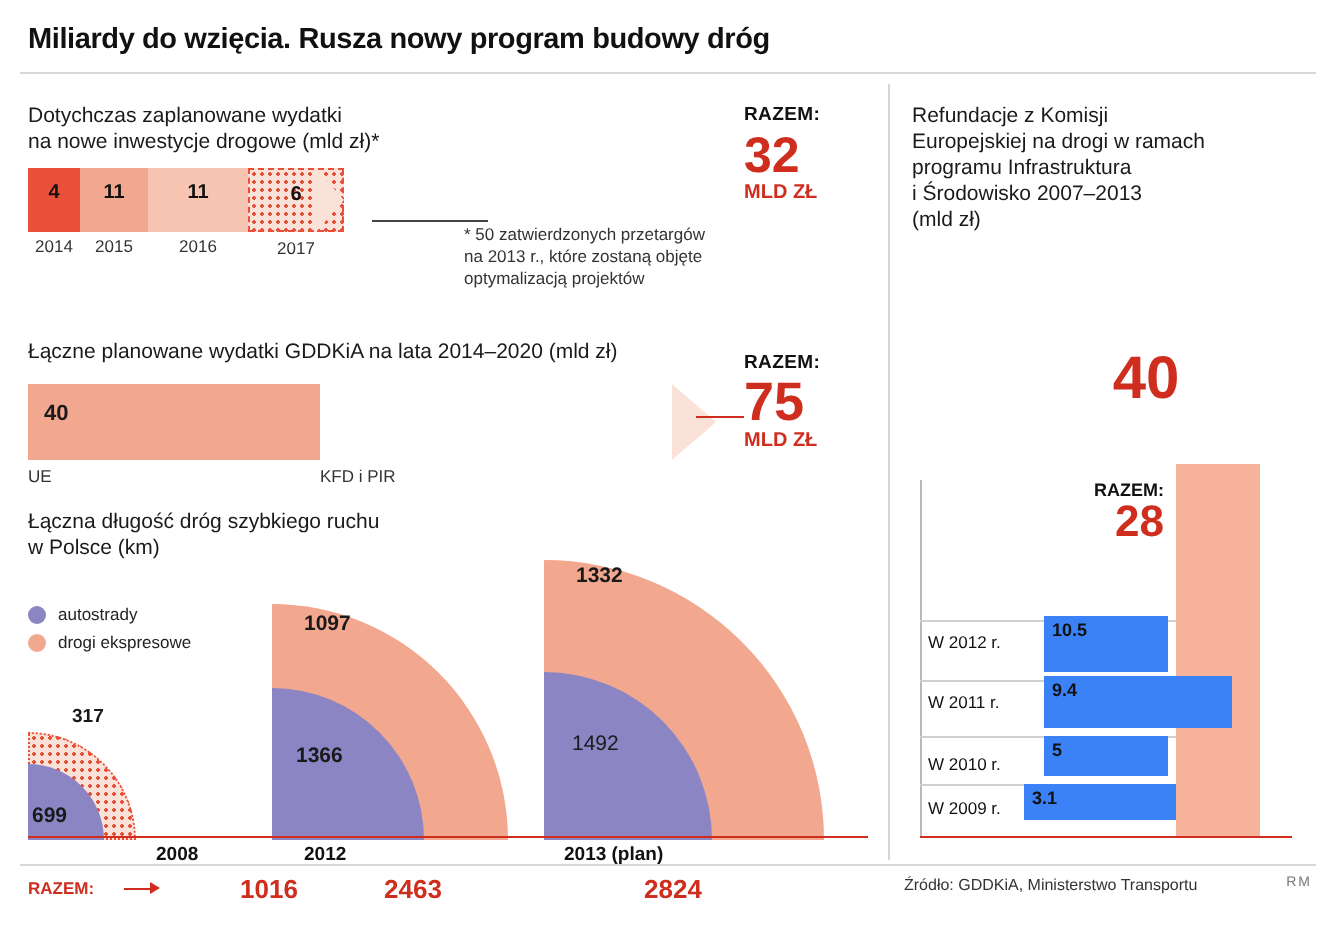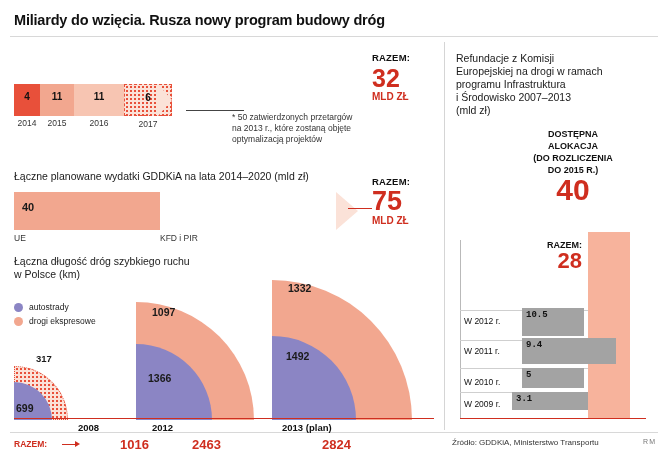--- a/index.html
+++ b/index.html
@@ -99,36 +99,38 @@
   .s4-sub{position:absolute;left:498px;top:128px;width:150px;text-align:center;font-size:9px;font-weight:bold;line-height:12px;color:#111;}
   .s4-num{position:absolute;left:498px;top:174px;width:150px;text-align:center;font-size:30px;font-weight:bold;color:#cf2e1f;line-height:32px;}
   .s4-bigbar{position:absolute;left:588px;top:232px;width:42px;height:186px;background:#f7b39c;}
   .s4-razem{position:absolute;left:506px;top:240px;width:76px;text-align:right;}
   .s4-razem .lbl{font-size:9px;font-weight:bold;color:#111;}
   .s4-razem .num{font-size:22px;font-weight:bold;color:#cf2e1f;line-height:22px;}
   .s4-axis{position:absolute;left:460px;top:240px;width:1px;height:178px;background:#b9b9b9;}
   .s4-base{position:absolute;left:460px;top:418px;width:186px;height:1px;background:#cf2e1f;}
   .yrow{position:absolute;left:460px;height:1px;background:#cfcfcf;}
   .ylab{position:absolute;left:464px;font-size:8.5px;color:#111;}
-  .ybar{position:absolute;background:#a3a3a3;font-family:Liberation Mono, monospace;}
+  .ybar{position:absolute;background:#3b82f6;}
   .ybar .v{position:absolute;left:4px;top:2px;font-size:9px;font-weight:bold;color:#111;}
 
   .source{position:absolute;left:452px;top:438px;font-size:8px;color:#333;}
   .rm{position:absolute;right:12px;top:438px;font-size:7px;color:#777;letter-spacing:1px;}
 </style>
 </head>
 <body>
 
 <div class="page">
 
   <div class="title">Miliardy do wzięcia. Rusza nowy program budowy dróg</div>
   <div class="rule-top"></div>
   <div class="rule-bottom"></div>
   <div class="vline v1"></div>
 
+  <div class="s1-head hd" style="white-space:pre-line;">Dotychczas zaplanowane wydatki
+na nowe inwestycje drogowe (mld zł)*</div>
 
   <div class="s1-razem">
     <div class="lbl">RAZEM:</div>
     <div class="num">32</div>
     <div class="unit">MLD ZŁ</div>
   </div>
 
   <div class="bars1">
     <div class="b1 b1a">
       <div class="v">4</div>
@@ -199,44 +201,40 @@
       <div class="q-out" style="left:0;width:118px;height:118px;background:#f2a78f;"></div>
       <div class="q-in" style="left:0;width:76px;height:76px;background:#8b85c4;"></div>
       <div style="position:absolute;left:16px;bottom:102px;font-size:10.5px;font-weight:bold;">1097</div>
       <div style="position:absolute;left:12px;bottom:36px;font-size:10.5px;font-weight:bold;">1366</div>
     </div>
 
     <div class="fan" style="left:272px;bottom:0;">
       <div class="q-out" style="left:0;width:140px;height:140px;background:#f2a78f;"></div>
       <div class="q-in" style="left:0;width:84px;height:84px;background:#8b85c4;"></div>
       <div style="position:absolute;left:16px;bottom:126px;font-size:10.5px;font-weight:bold;">1332</div>
-      <div style="position:absolute;left:14px;bottom:58px;font-size:10.5px;font-weight:bold;margin-top:24px;">1492</div>
+      <div style="position:absolute;left:14px;bottom:42px;font-size:10.5px;font-weight:normal;margin-top:24px;">1492</div>
     </div>
   </div>
 
   <div class="axis3"></div>
   <div class="xlab" style="left:78px;">2008</div>
   <div class="xlab" style="left:152px;">2012</div>
   <div class="xlab" style="left:282px;">2013 (plan)</div>
 
   <div class="totlab">RAZEM:</div>
   <div class="totarrow"></div>
   <div class="tot" style="left:80px;">1016</div>
   <div class="tot" style="left:152px;">2463</div>
   <div class="tot" style="left:282px;">2824</div>
 
   <div class="s4-head hd" style="white-space:pre-line;">Refundacje z Komisji
 Europejskiej na drogi w ramach
 programu Infrastruktura
 i Środowisko 2007–2013
 (mld zł)</div>
-  <div class="s4-sub" style="white-space:pre-line;">DOSTĘPNA
-ALOKACJA
-(DO ROZLICZENIA
-DO 2015 R.)</div>
   <div class="s4-num">40</div>
 
   <div class="s4-bigbar"></div>
   <div class="s4-axis"></div>
   <div class="s4-base"></div>
 
   <div class="s4-razem">
     <div class="lbl">RAZEM:</div>
     <div class="num">28</div>
   </div>

